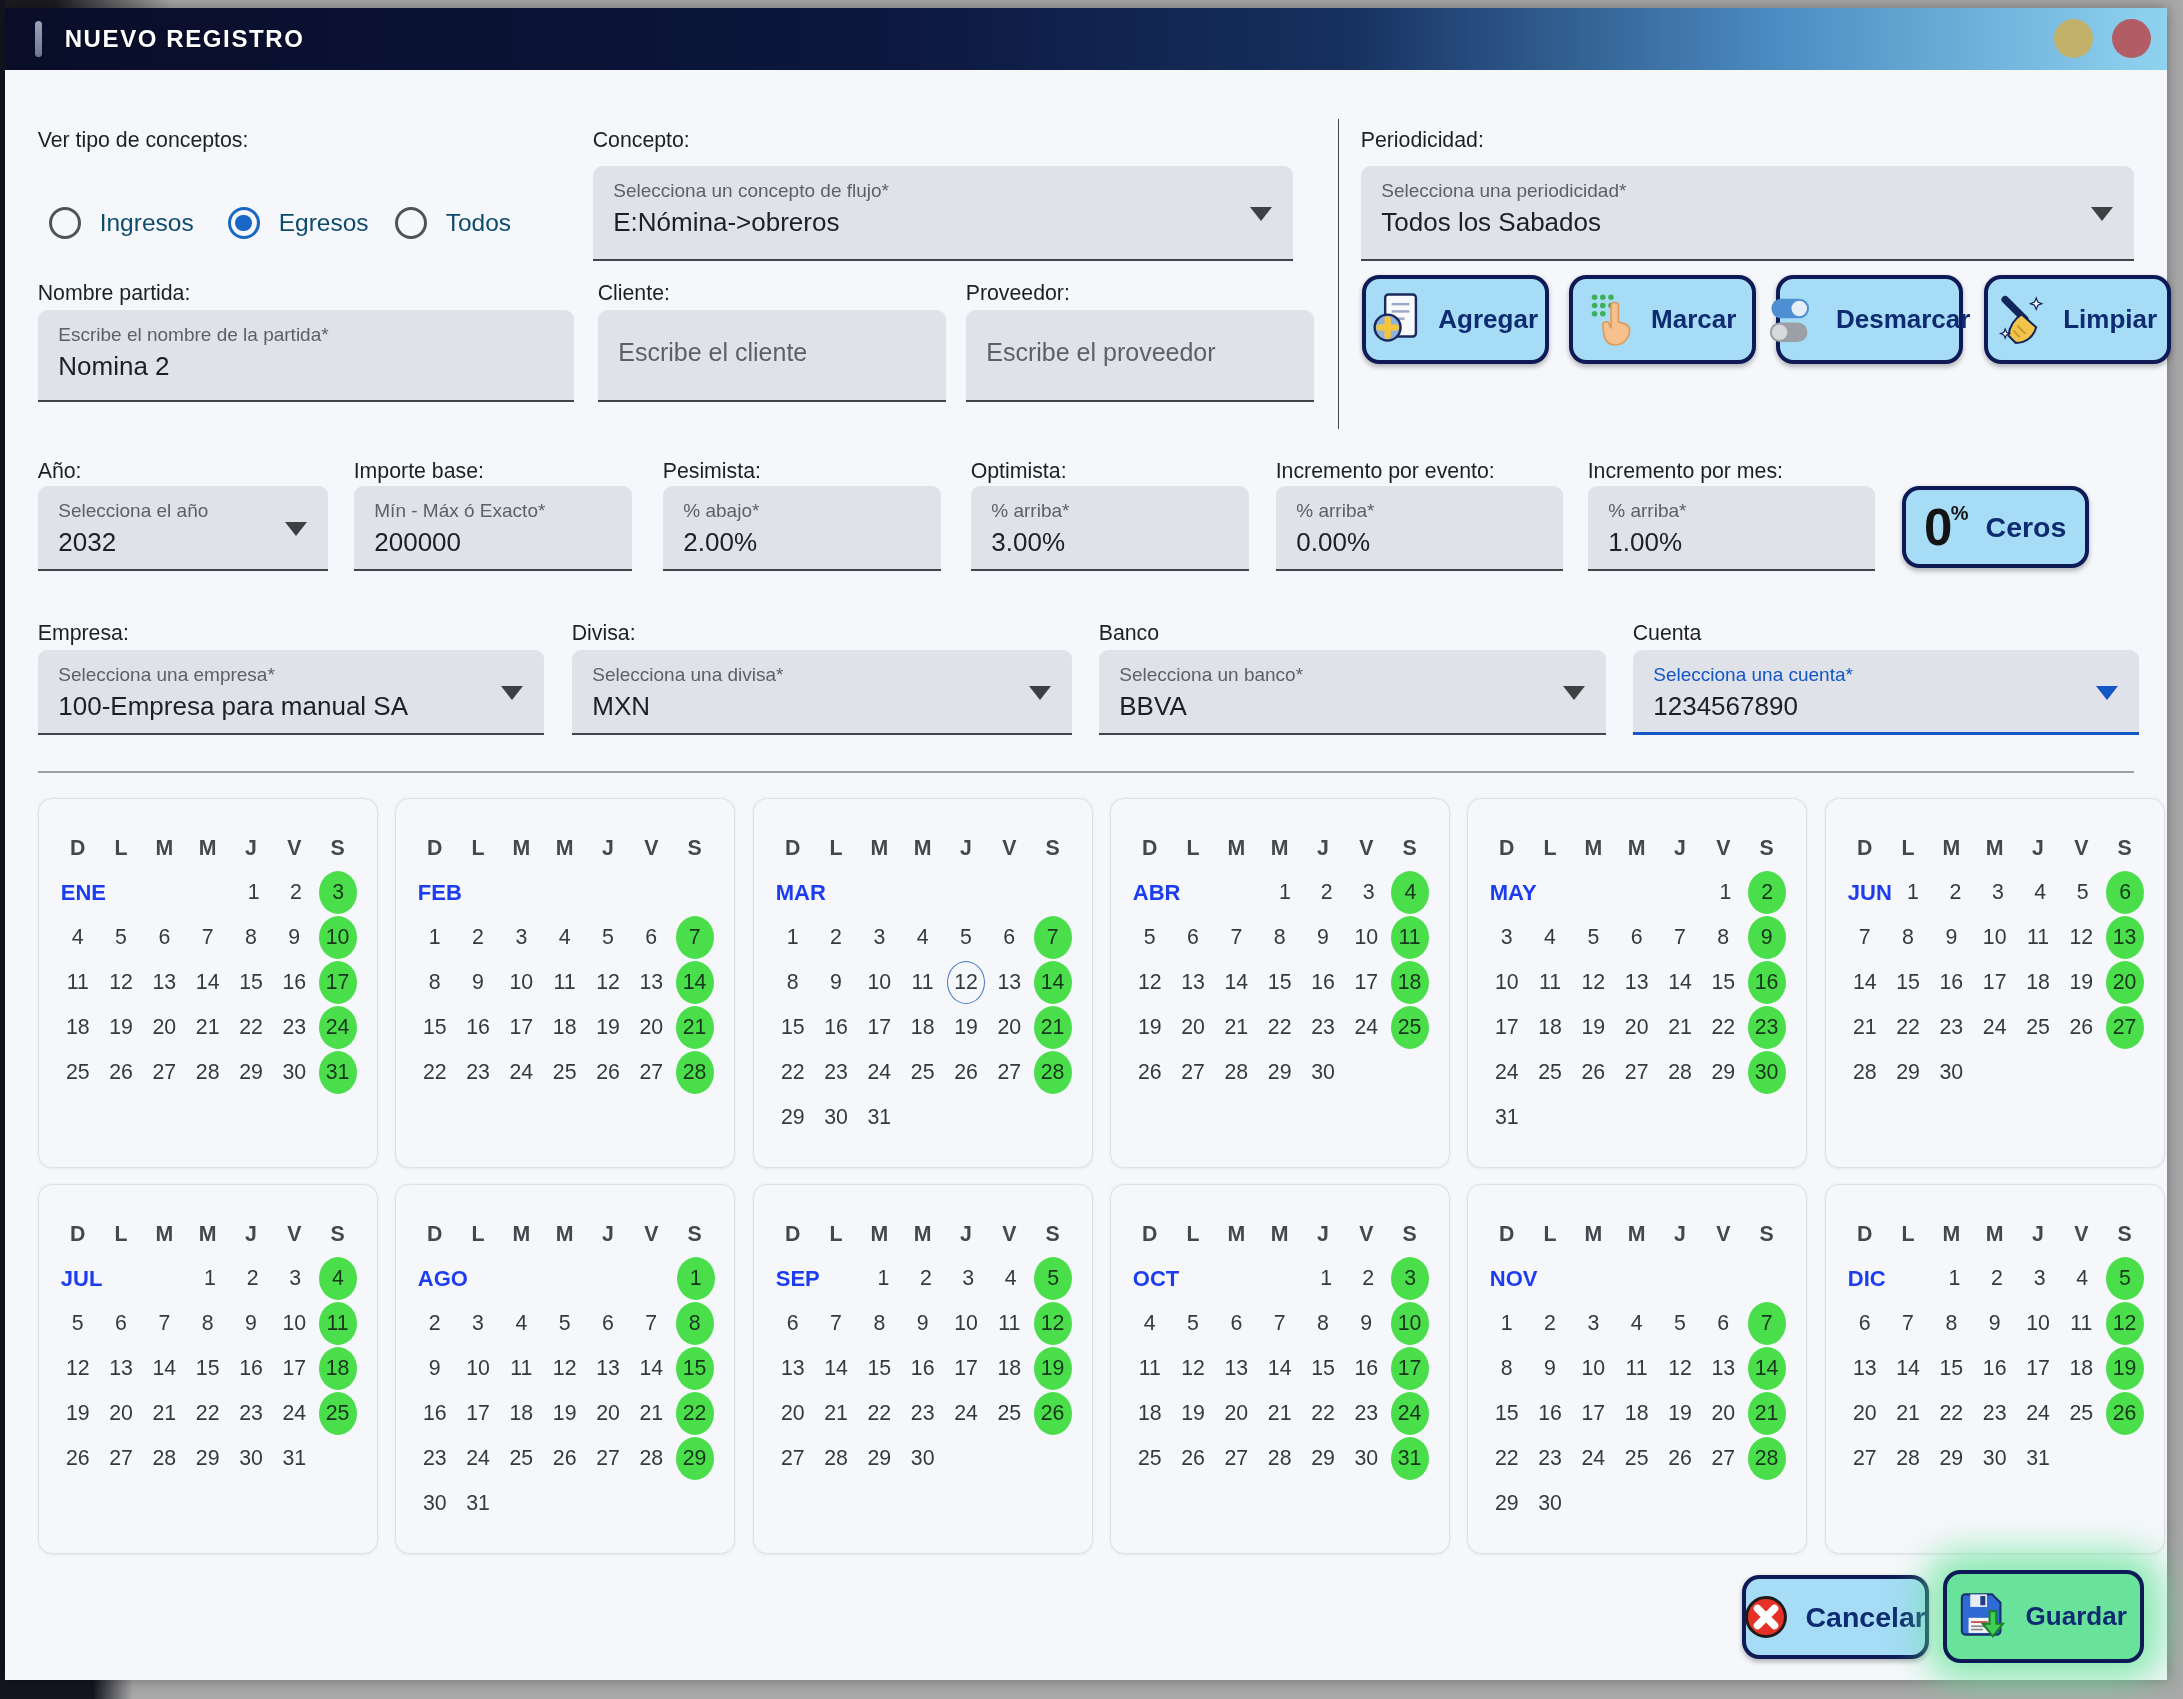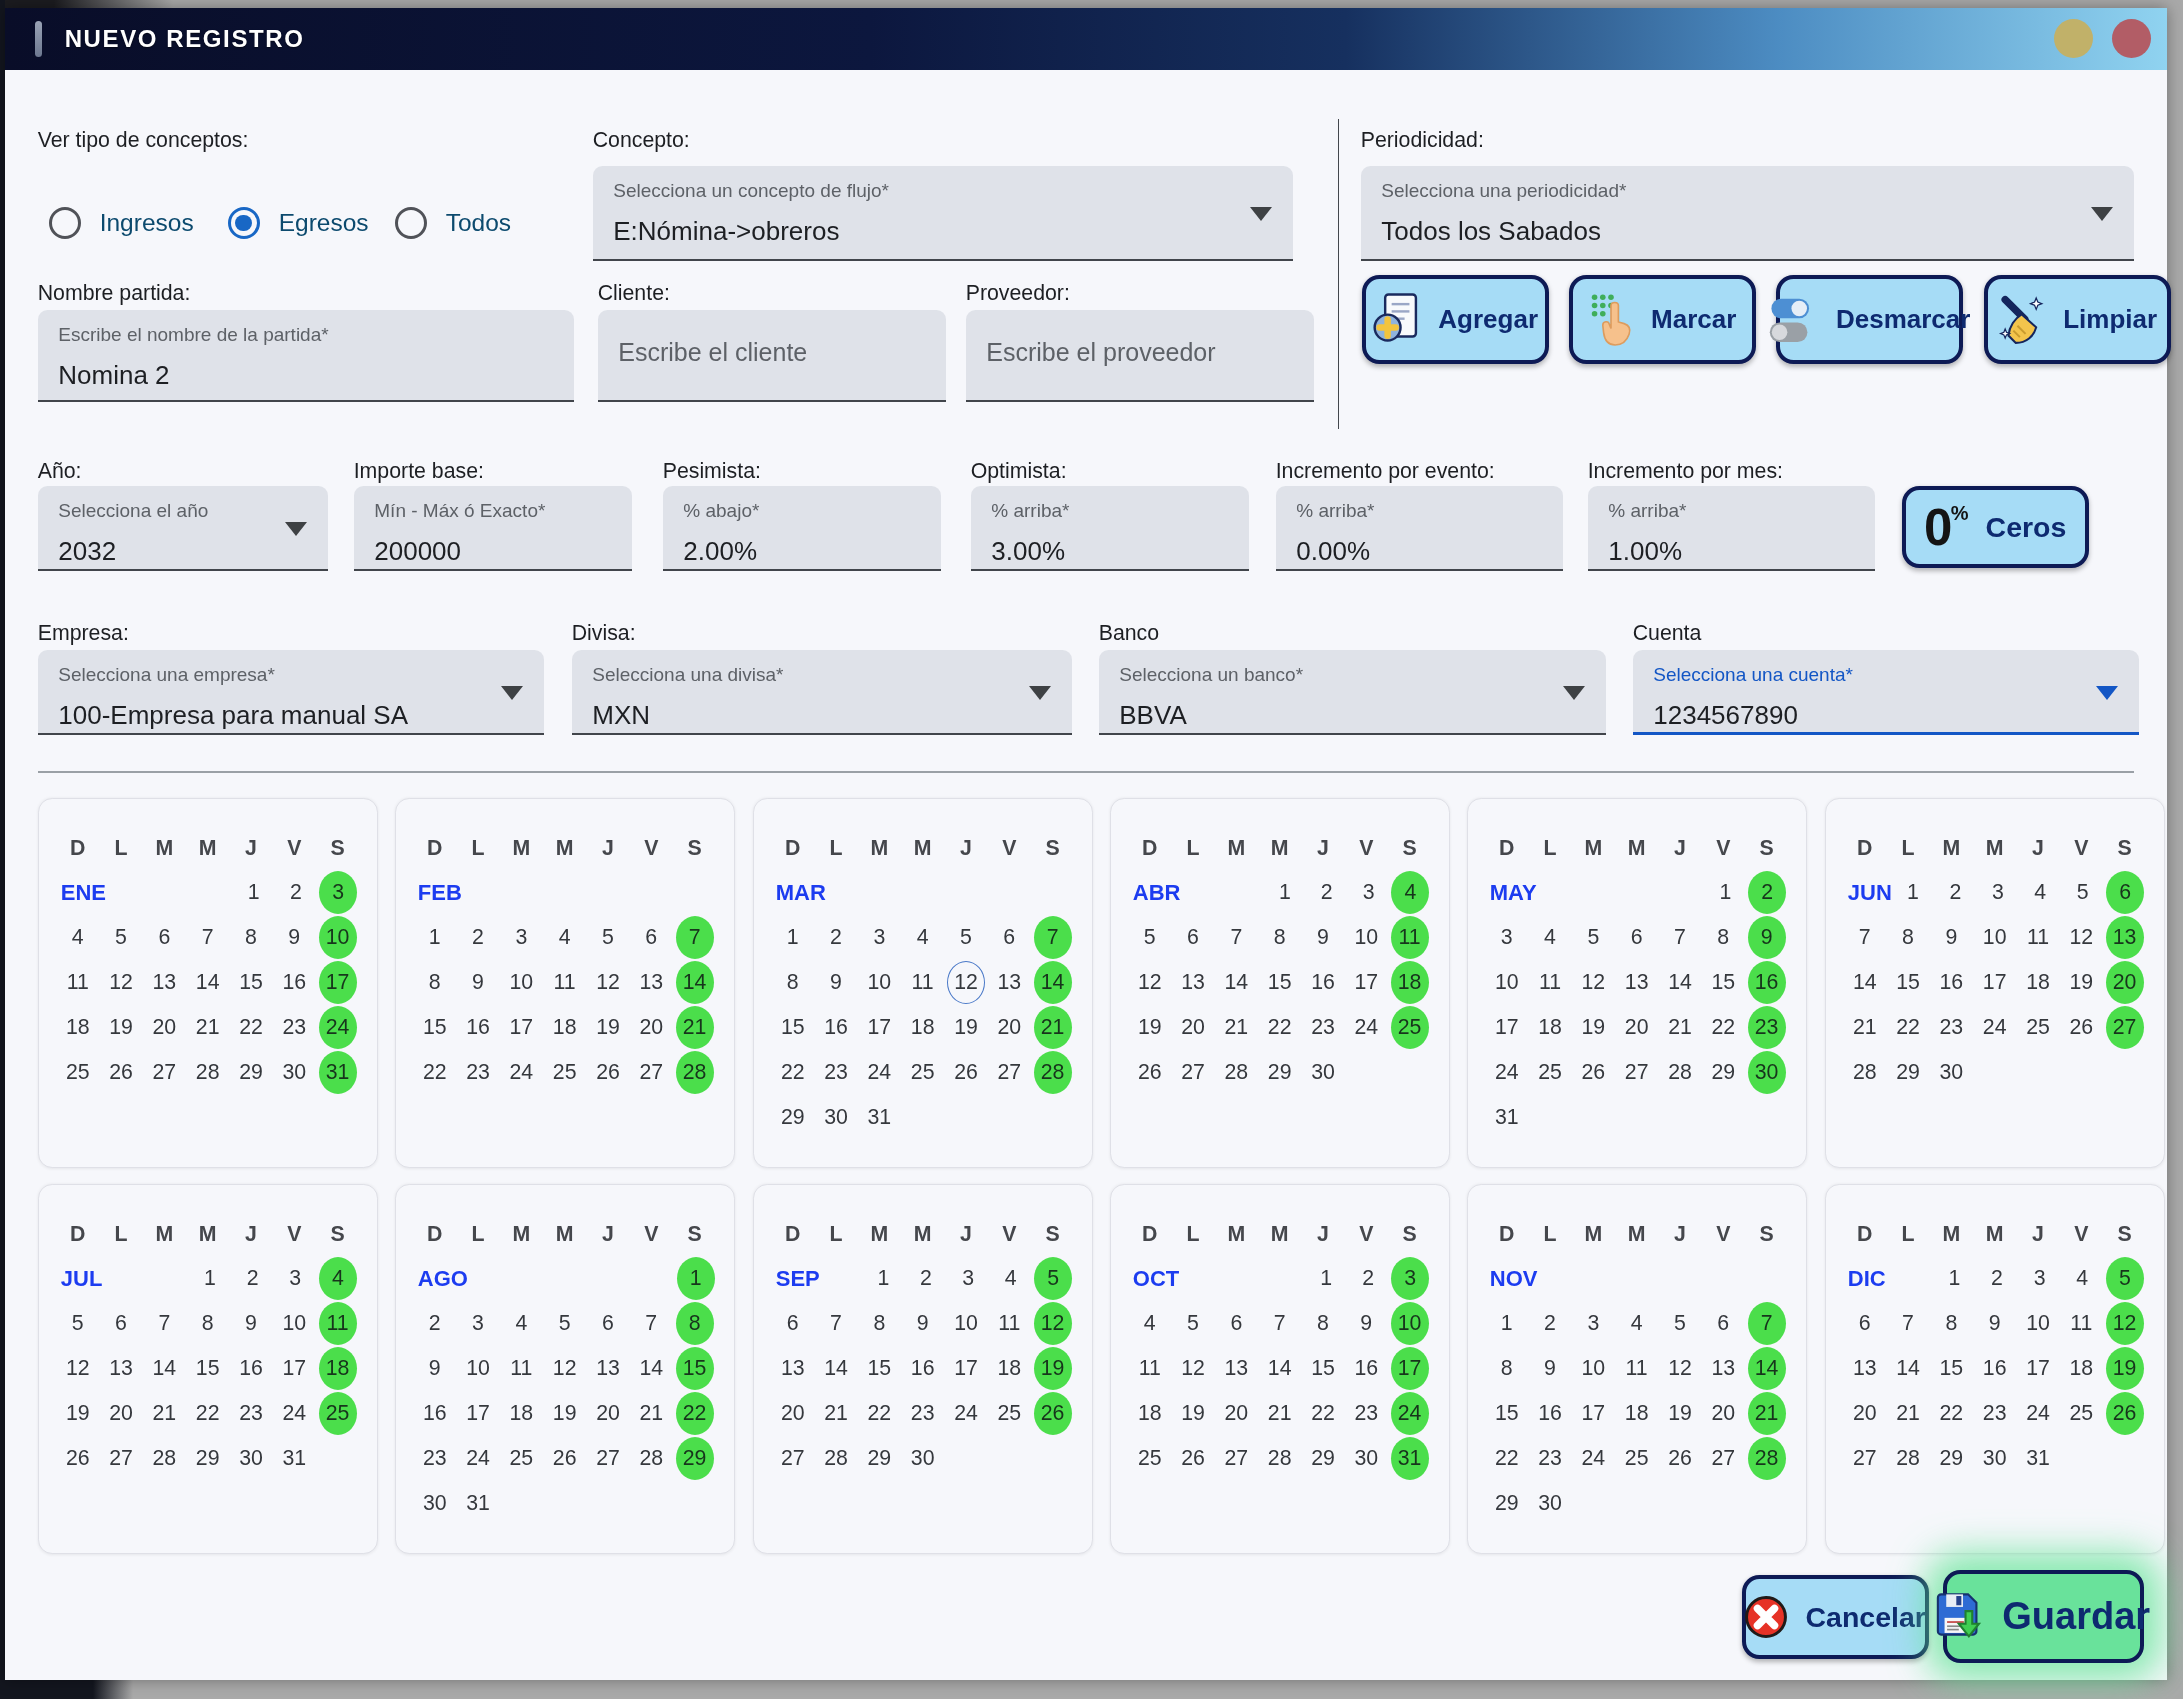--- a/index.html
+++ b/index.html
@@ -18,21 +18,21 @@
   .tbar-accent{position:absolute;left:30px;top:12.6px;width:7.1px;height:36px;border-radius:4px;
     background:linear-gradient(180deg,#9aa3b5,#6d7890)}
   #title{position:absolute;left:60px;top:0;line-height:62px;color:#fff;font-size:24px;font-weight:700;letter-spacing:1.6px;text-shadow:0 0.8px 1.6px rgba(0,0,0,.5)}
   .wbtn{position:absolute;top:11px;width:39px;height:39px;border-radius:50%}
   #btn-min{left:2049px;background:#c1b169}
   #btn-close{left:2107px;background:#b25d66}
 
   .slabel{position:absolute;font-size:21.3px;color:#1d1f23;white-space:nowrap}
   .mdfield{position:absolute;background:#dfe2e9;border-radius:9.5px 9.5px 0 0;border-bottom:2.4px solid #41454b;padding:12.6px 20.6px 0}
   .flabel{font-size:19px;color:#5d6167;margin-top:1.6px;white-space:nowrap}
-  .fvalue{font-size:26px;color:#1d1f23;margin-top:14px;white-space:nowrap}
+  .fvalue{font-size:26px;color:#1d1f23;margin-top:5px;white-space:nowrap}
   .phonly{display:flex;align-items:center;height:100%;padding-bottom:17px}
   .phtext{font-size:25px;color:#5d6167;white-space:nowrap}
   .caret{position:absolute;right:20.6px;top:50%;margin-top:-5.5px;width:0;height:0;
     border-left:11px solid transparent;border-right:11px solid transparent;border-top:14.2px solid #3e4144}
   .mdfield.focused{border-bottom:3.2px solid #1356c5}
   .mdfield.focused .flabel{color:#1356c5}
   .mdfield.focused .caret{border-top-color:#1356c5}
 
   .radio-opt{position:absolute;display:flex;align-items:center;gap:19px}
   .rcircle{width:32px;height:32px;border-radius:50%;border:3.2px solid #505258;background:transparent;position:relative;flex:none}
@@ -40,21 +40,21 @@
   .rcircle.sel::after{content:"";position:absolute;inset:4.7px;border-radius:50%;background:#1867c5}
   .rlabel{font-size:24.5px;color:#0c4a6e}
 
   #vdivider{position:absolute;left:1333px;top:111px;width:1.6px;height:310px;background:#43474d}
   .hline{position:absolute;left:33px;top:763px;width:2096px;height:1.6px;background:#9aa0a6}
 
   .bigbtn{position:absolute;display:flex;align-items:center;justify-content:center;gap:17px;
     background:#a6dcf6;border:4px solid #0d1a55;border-radius:17.4px;color:#0e2a70;
     font-weight:700;font-size:26px;box-shadow:0 2.4px 5.5px rgba(0,0,0,.28);white-space:nowrap}
   .bigbtn svg{flex:none}
-  #btn-guardar{background:#69e29b;box-shadow:0 0 36px 17.4px rgba(98,228,150,.75);font-size:38px}
+  #btn-guardar{background:#69e29b;box-shadow:0 0 36px 17.4px rgba(98,228,150,.75);font-size:26px}
   #btn-cancelar{font-size:28.5px}
   .zero-glyph{font-weight:800;color:#141414;line-height:1;display:flex;align-items:flex-start}
   .zero-glyph b{font-size:51px;letter-spacing:-1.6px}
   .zero-glyph i{font-style:normal;font-size:20px;font-weight:800;margin-top:1.6px}
 
   .cal{position:absolute;width:340px;height:370px;background:#f6f7fb;border:1.6px solid #dfe0e7;border-radius:14.2px;
     box-shadow:0 0.8px 3.2px rgba(0,0,0,.07);padding:27px 17.4px 0}
   .cal-row{display:flex;height:45px}
   .cal-row.cal-head{height:44px}
   .cell{flex:1;display:flex;align-items:center;justify-content:center}

